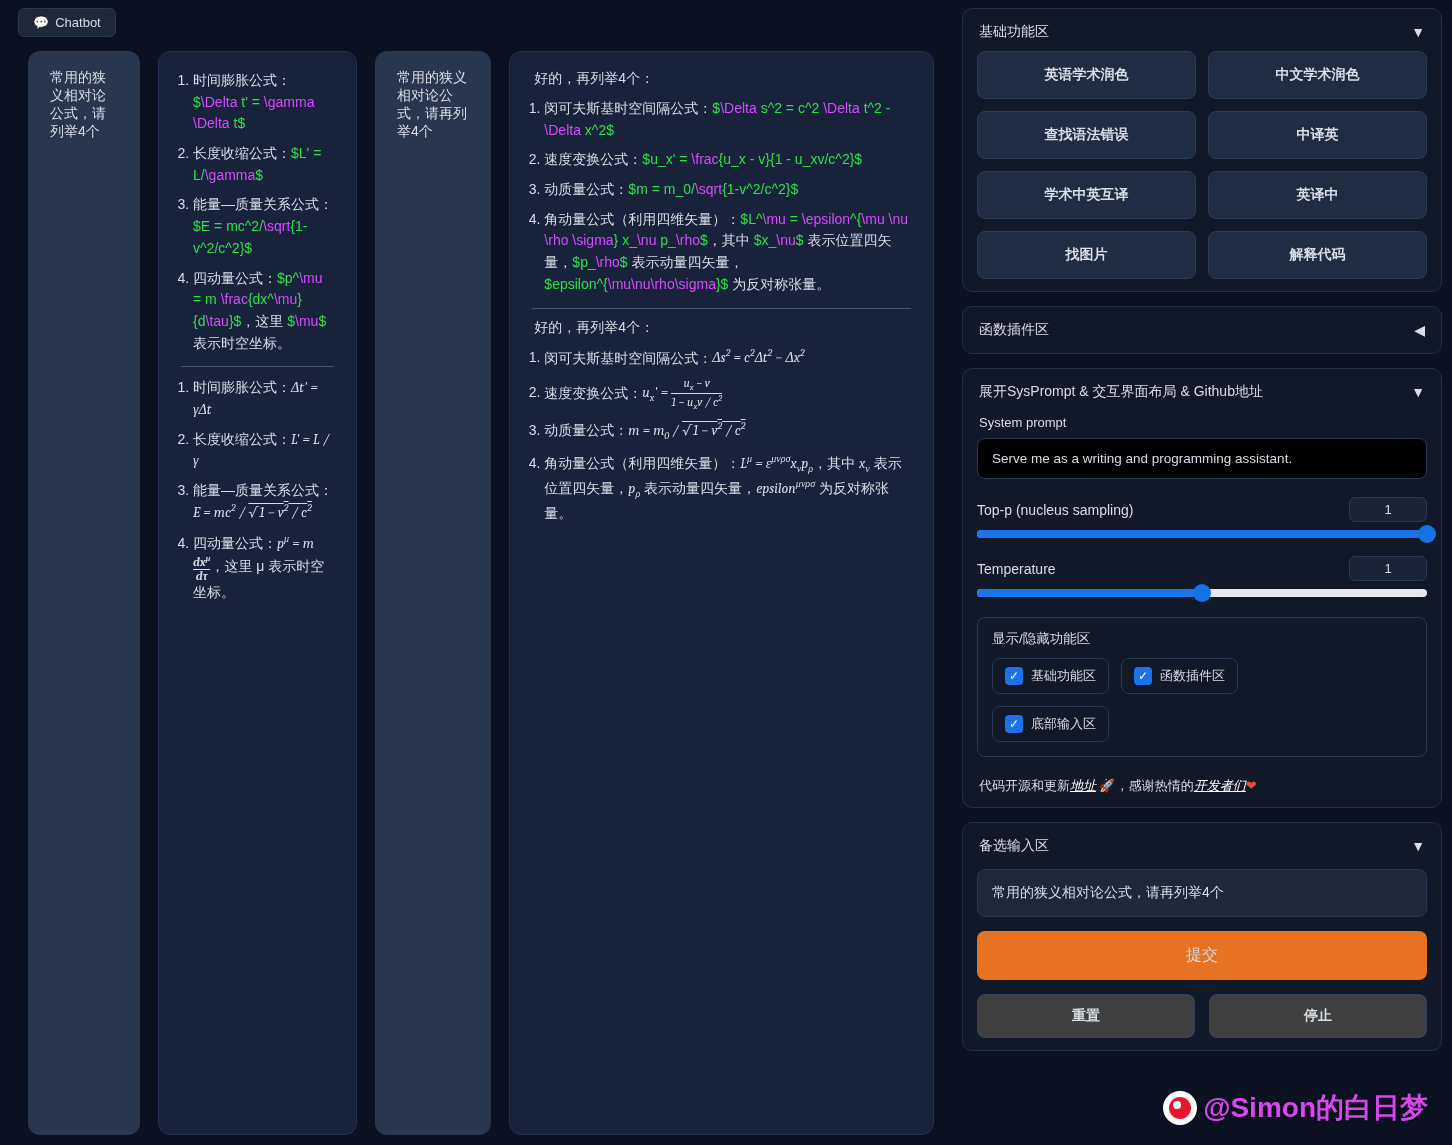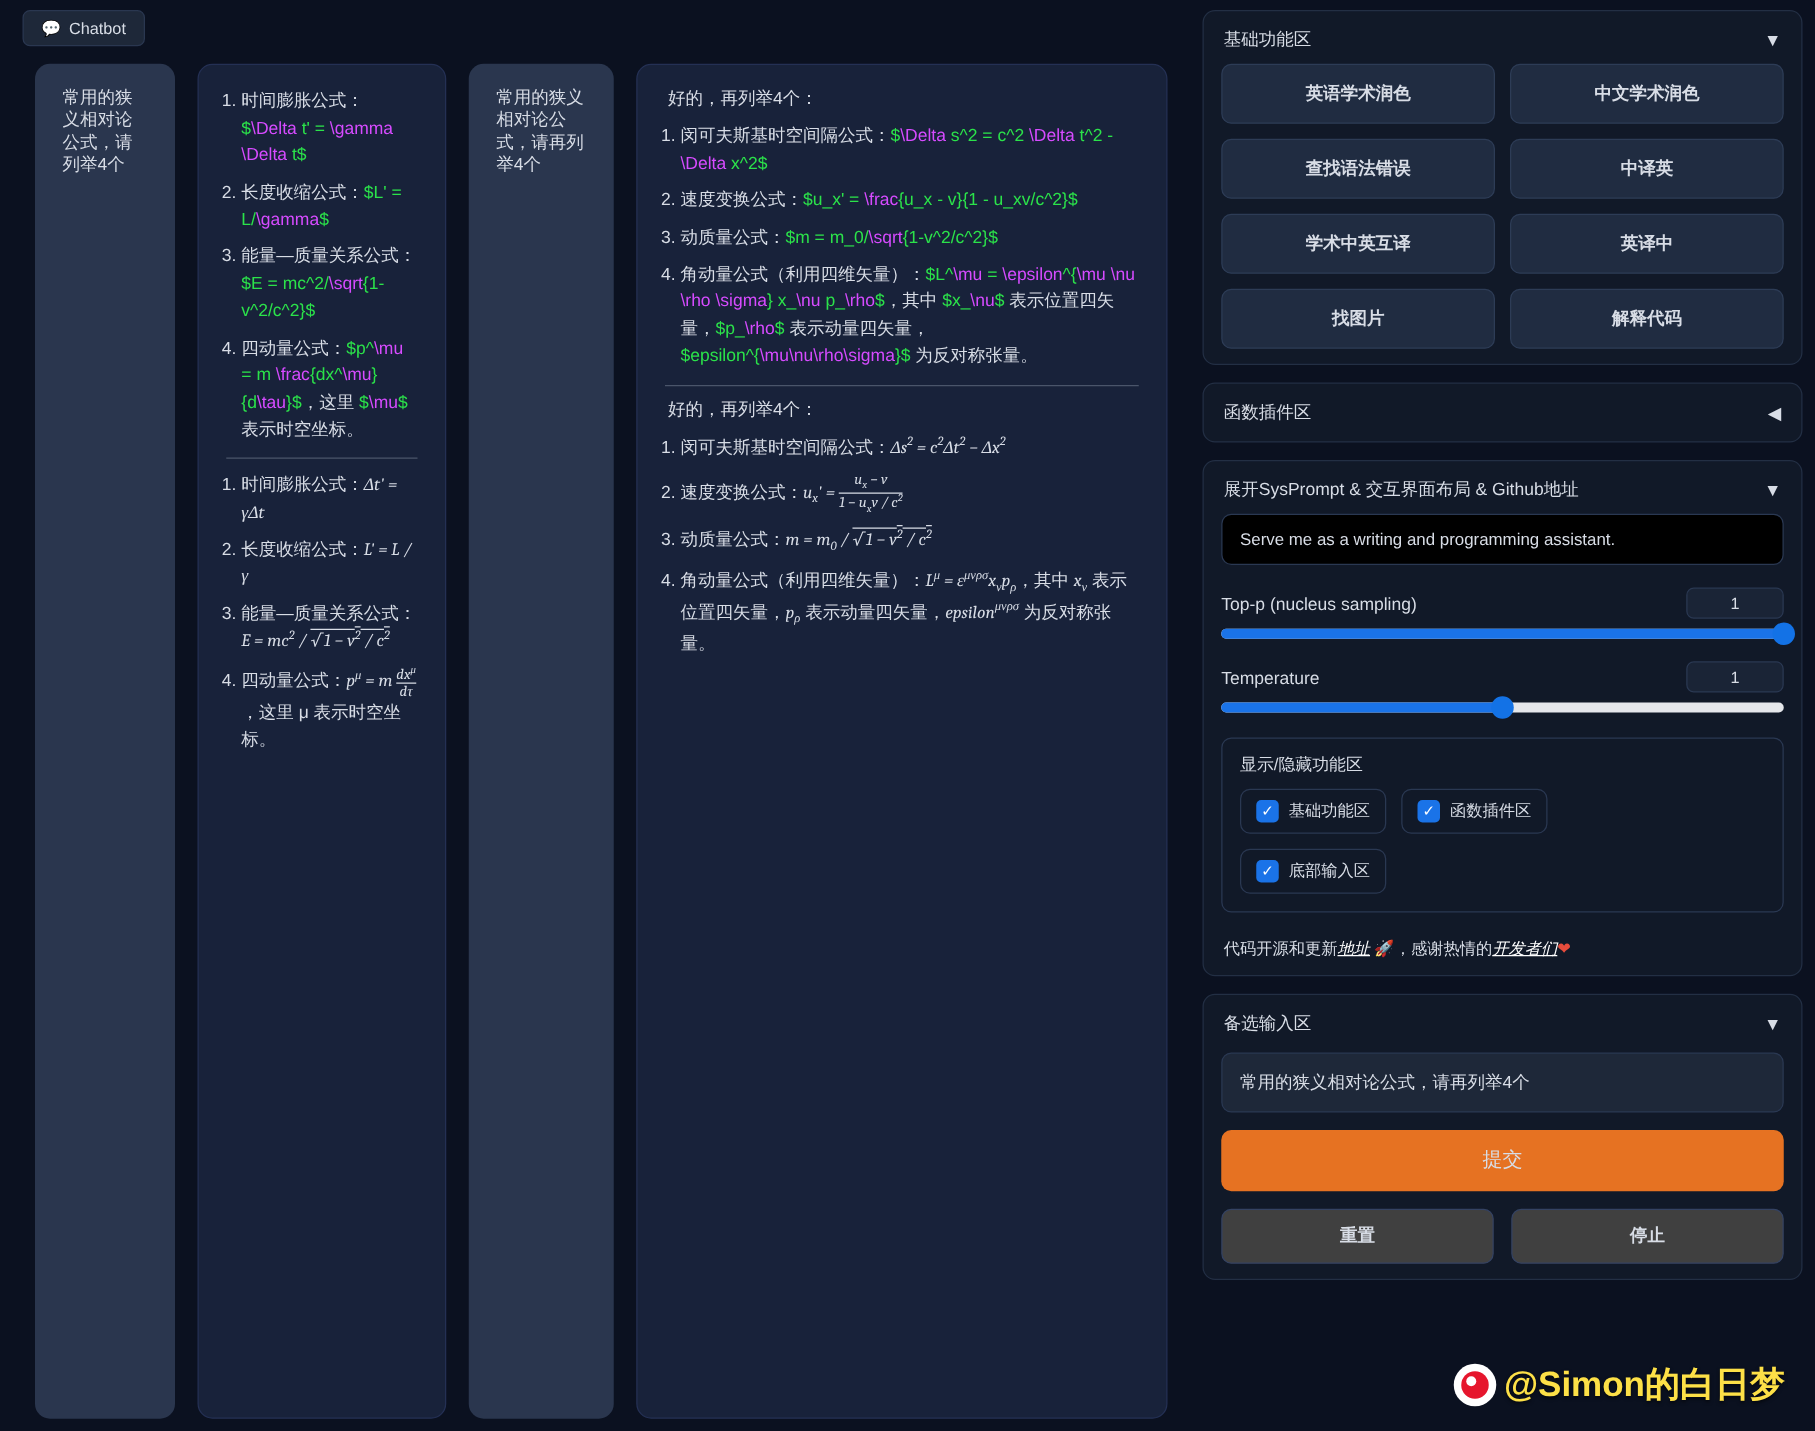--- a/index.html
+++ b/index.html
@@ -196,21 +196,21 @@
   padding: 12px;
   text-align: center;
   font-weight: 600;
 }
 .watermark {
   position: absolute;
   right: 24px;
   bottom: 18px;
   font-size: 28px;
   font-weight: 700;
-  color: #fde047;
+  color: #d946ef;
   display: flex;
   align-items: center;
   gap: 6px;
   text-shadow: 0 1px 3px rgba(0,0,0,0.6);
 }
 .weibo-dot {
   width: 34px; height: 34px; border-radius: 50%; background: #fff;
   display: inline-flex; align-items: center; justify-content: center;
 }
 .eye { width: 22px; height: 22px; border-radius: 50%; background: #e6162d; position: relative; }
@@ -238,21 +238,21 @@
         <li><span>时间膨胀公式：</span><span class="latex">$<span class="cmd">\Delta </span>t' = <span class="cmd">\gamma \Delta </span>t$</span></li>
         <li><span>长度收缩公式：</span><span class="latex">$L' = L/<span class="cmd">\gamma</span>$</span></li>
         <li><span>能量—质量关系公式：</span><span class="latex">$E = mc^2/<span class="cmd">\sqrt</span>{1-v^2/c^2}$</span></li>
         <li><span>四动量公式：</span><span class="latex">$p^<span class="cmd">\mu </span>= m <span class="cmd">\frac</span>{dx^<span class="cmd">\mu</span>}{d<span class="cmd">\tau</span>}$</span><span>，这里 </span><span class="latex">$<span class="cmd">\mu</span>$</span><span> 表示时空坐标。</span></li>
       </ol>
       <hr>
       <ol class="rendered">
         <li><span>时间膨胀公式：</span><i>Δt' = γΔt</i></li>
         <li><span>长度收缩公式：</span><i>L' = L / γ</i></li>
         <li><span>能量—质量关系公式：</span><i>E = mc<span class="sup">2</span> / <span class="sqrt-bar">√1 − v<span class="sup">2</span> / c<span class="sup">2</span></span></i></li>
-        <li><span>四动量公式：</span><i>p<span class="sup">μ</span> = m <span style="display:inline-block;vertical-align:middle;text-align:center;font-size:0.85em;line-height:1.05;"><span style="display:block;border-bottom:1px solid;">dx<span class="sup">μ</span></span><span style="display:block;">dτ</span></span></i><span>，这里 μ 表示时空坐标。</span></li>
+        <li><span>四动量公式：</span><i>p<span class="sup">μ</span> = m <span style="display:inline-block;vertical-align:middle;text-align:center;font-size:0.85em;line-height:1.05;font-weight:bold;"><span style="display:block;border-bottom:1px solid;">dx<span class="sup">μ</span></span><span style="display:block;">dτ</span></span></i><span>，这里 μ 表示时空坐标。</span></li>
       </ol>
     </div>
 
     <div class="user-msg">
       <span>常用的狭义相对论公式，请再列举4个</span>
     </div>
 
     <div class="bot-msg">
       <div class="intro">好的，再列举4个：</div>
       <ol>
@@ -298,20 +298,21 @@
       <span>◀</span>
     </div>
   </div>
 
   <div class="panel">
     <div class="panel-title">
       <span>展开SysPrompt &amp; 交互界面布局 &amp; Github地址</span>
       <span>▼</span>
     </div>
 
+    <div class="sys-prompt-label">System prompt</div>
     <div class="sys-prompt-box">
       <span>Serve me as a writing and programming assistant.</span>
     </div>
 
     <div class="slider-row">
       <div class="slider-header">
         <span>Top-p (nucleus sampling)</span>
         <span class="slider-val">1</span>
       </div>
       <div class="slider-track">

